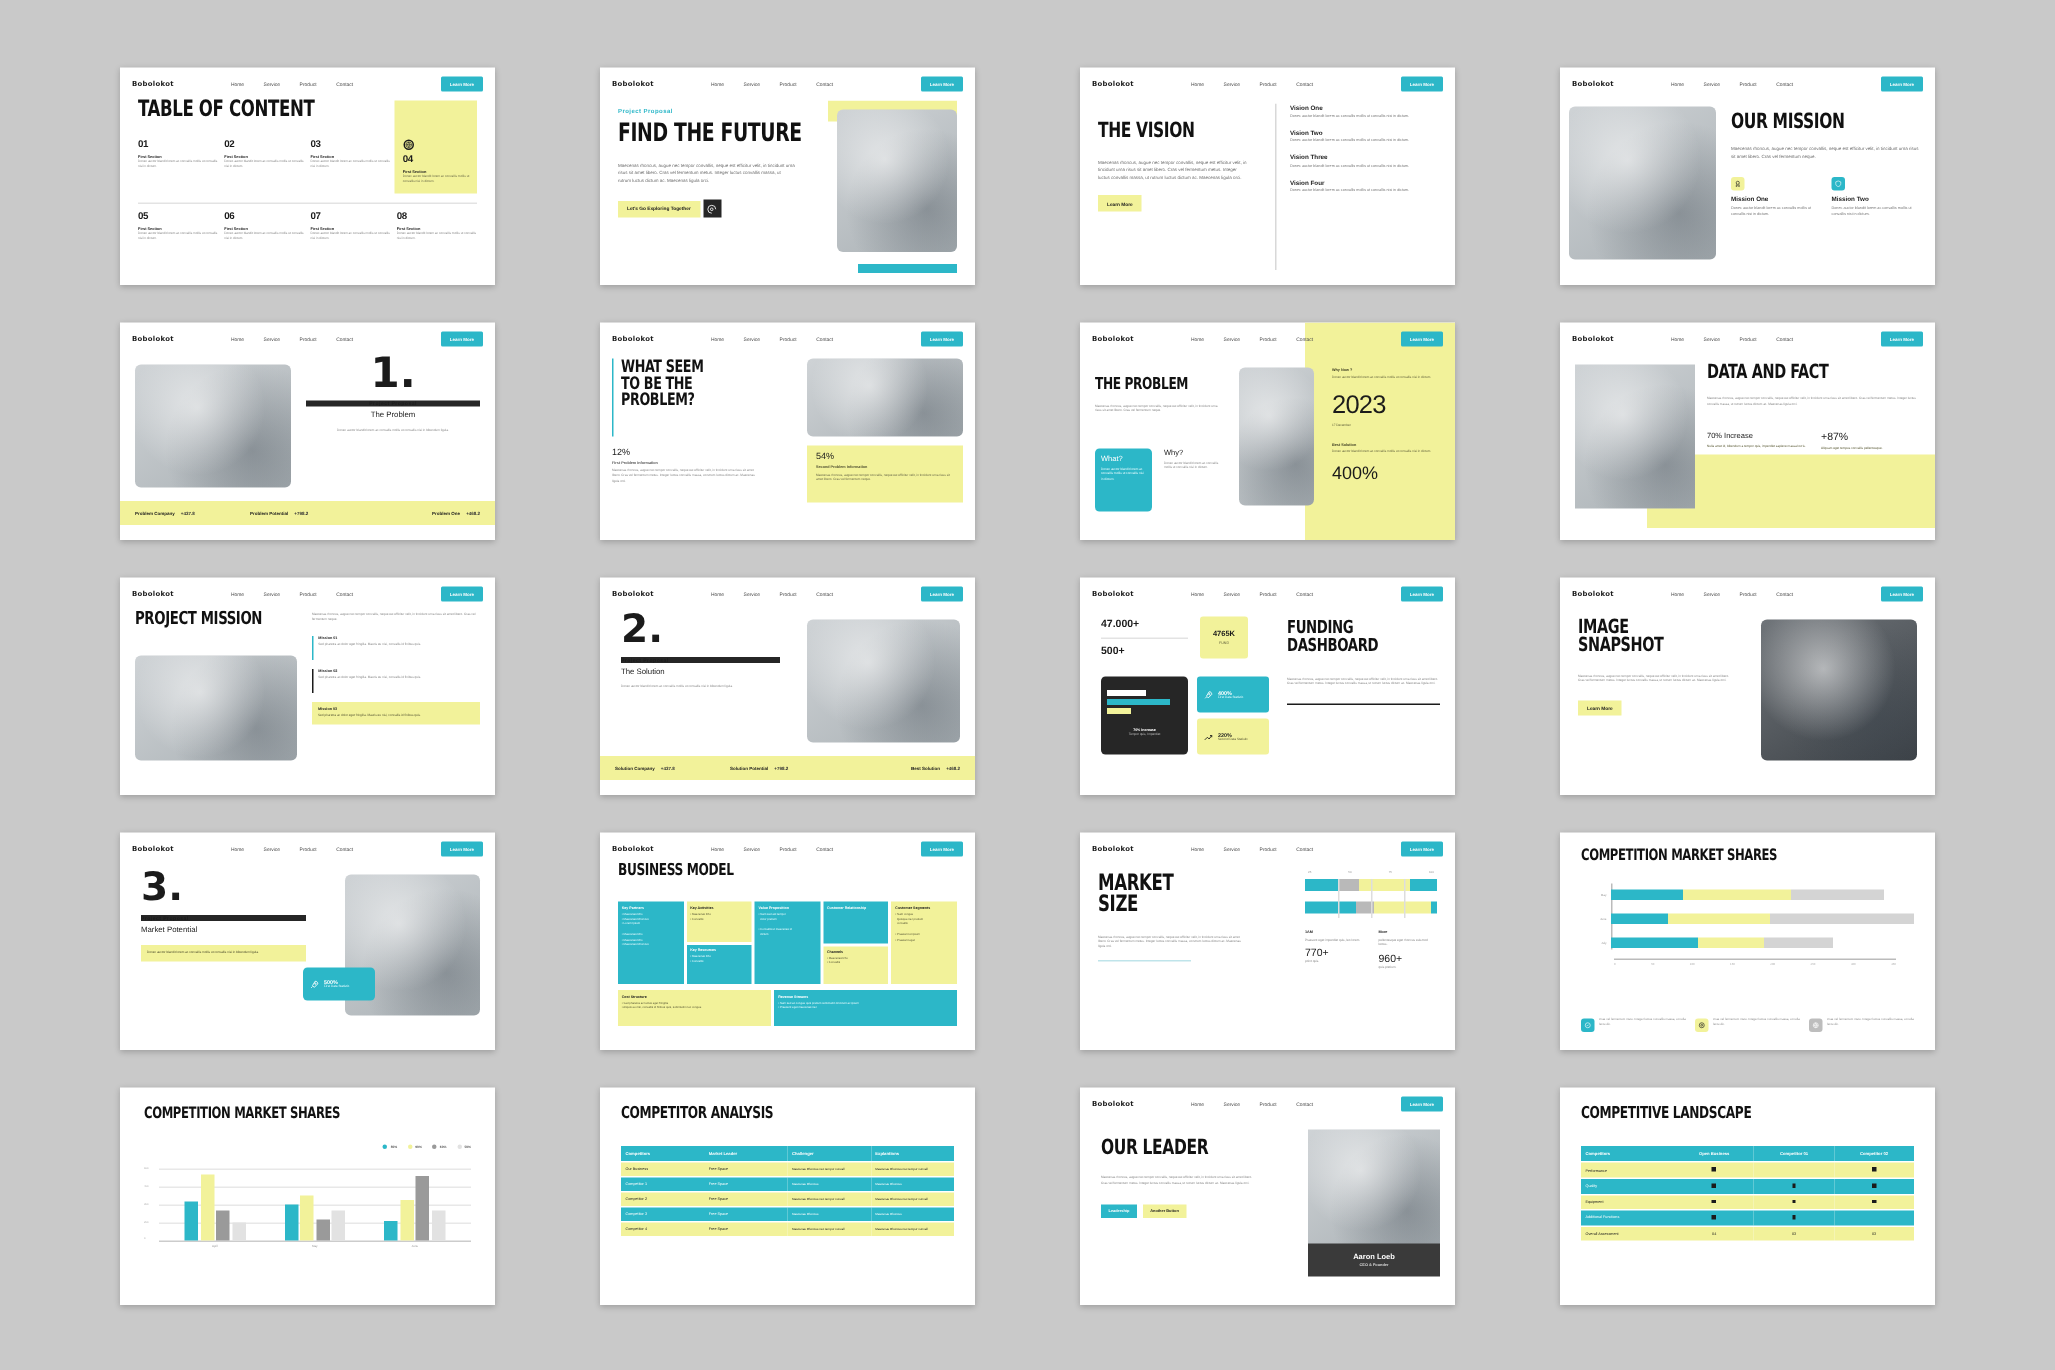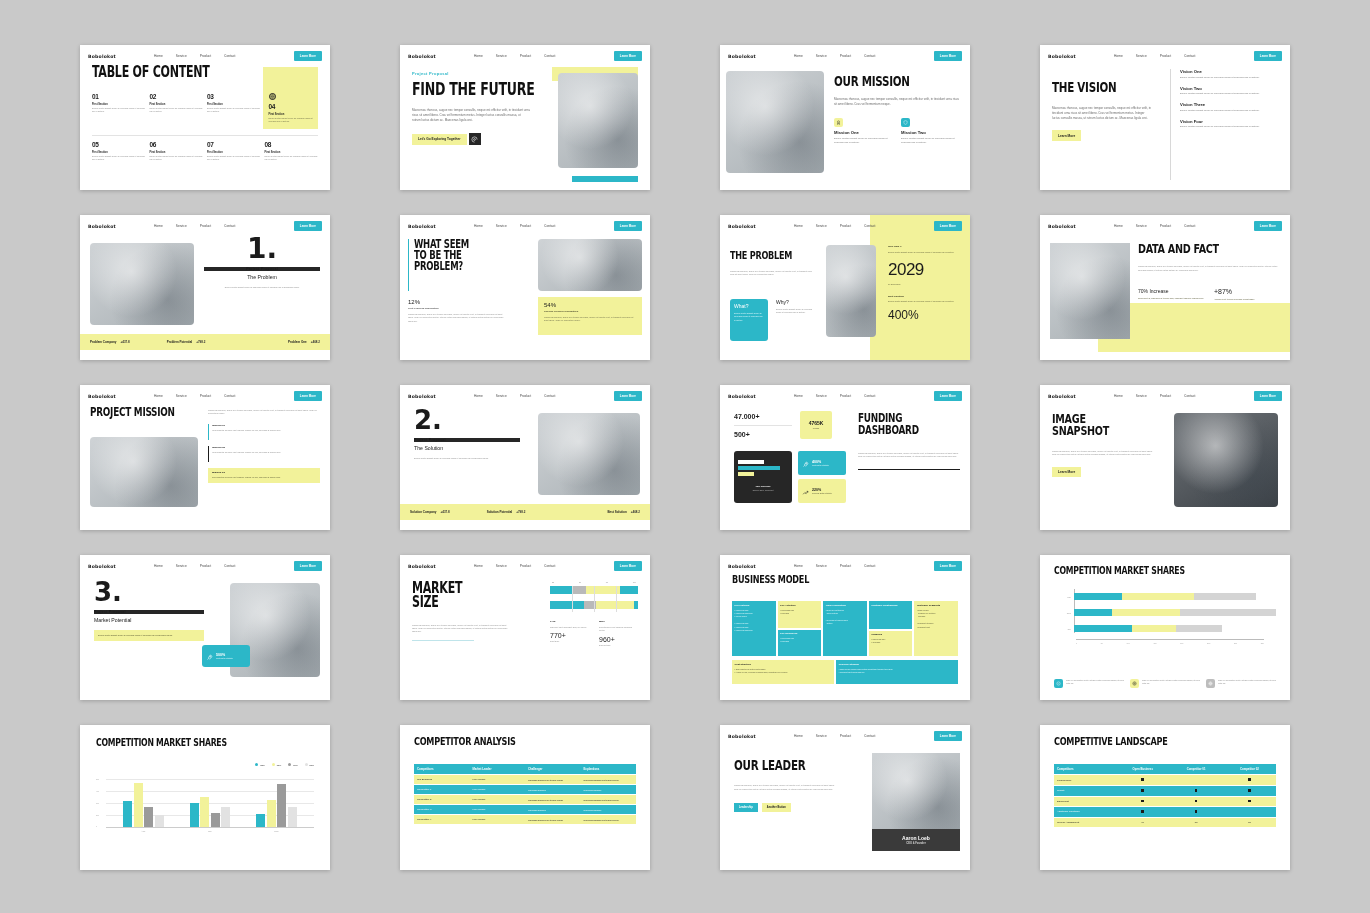--- a/index.html
+++ b/index.html
@@ -200,20 +200,59 @@
     <div class="nav">
       <div class="logo">Bobolokot</div>
       <div class="navlinks">
         <span>Home</span>
         <span>Service</span>
         <span>Product</span>
         <span>Contact</span>
       </div>
       <div class="navbtn">Learn More</div>
     </div>
+    <div class="inner" style="top:24px;left:12px;right:12px;">
+      <div style="position:absolute;left:0;top:12px;width:104px;">
+        <div class="h-cond" style="font-size:14px;">THE VISION</div>
+        <div class="body-txt" style="margin-top:12px;width:100px;">Maecenas rhoncus, augue nec tempor convallis, neque est efficitur velit, in tincidunt urna risus sit amet libero. Cras vel fermentum metus. Integer luctus convallis massa, ut rutrum luctus dictum ac. Maecenas ligula orci.</div>
+        <div class="btn-yellow" style="margin-top:9px;">Learn More</div>
+      </div>
+      <div class="vline" style="position:absolute;left:118px;top:0;bottom:2px;"></div>
+      <div style="position:absolute;left:128px;top:0;right:0;">
+        <div style="margin-bottom:6px;">
+          <div class="sub-h2">Vision One</div>
+          <div class="tiny" style="margin-top:1.5px;">Donec auctor blandit lorem ac convallis mollis ut convallis nisi in dictum.</div>
+        </div>
+        <div style="margin-bottom:6px;">
+          <div class="sub-h2">Vision Two</div>
+          <div class="tiny" style="margin-top:1.5px;">Donec auctor blandit lorem ac convallis mollis ut convallis nisi in dictum.</div>
+        </div>
+        <div style="margin-bottom:6px;">
+          <div class="sub-h2">Vision Three</div>
+          <div class="tiny" style="margin-top:1.5px;">Donec auctor blandit lorem ac convallis mollis ut convallis nisi in dictum.</div>
+        </div>
+        <div>
+          <div class="sub-h2">Vision Four</div>
+          <div class="tiny" style="margin-top:1.5px;">Donec auctor blandit lorem ac convallis mollis ut convallis nisi in dictum.</div>
+        </div>
+      </div>
+    </div>
+  </div>
+
+  <div class="slide">
+    <div class="nav">
+      <div class="logo">Bobolokot</div>
+      <div class="navlinks">
+        <span>Home</span>
+        <span>Service</span>
+        <span>Product</span>
+        <span>Contact</span>
+      </div>
+      <div class="navbtn">Learn More</div>
+    </div>
     <div class="inner" style="top:22px;left:6px;right:10px;">
       <div class="ph rounded" style="position:absolute;left:0;top:4px;width:98px;height:102px;"></div>
       <div style="position:absolute;left:108px;right:0;top:8px;">
         <div class="h-cond" style="font-size:14px;">OUR MISSION</div>
         <div class="body-txt" style="margin-top:9px;">Maecenas rhoncus, augue nec tempor convallis, neque est efficitur velit, in tincidunt urna risus sit amet libero. Cras vel fermentum neque.</div>
         <div style="display:flex;gap:8px;margin-top:11px;">
           <div style="flex:1;">
             <div class="ico-sq" style="background:#f2f29a;">
               <svg width="5" height="5" viewBox="0 0 24 24" fill="none" stroke="#1b1b1b" stroke-width="2">
                   <circle cx="12" cy="9" r="5"></circle>
@@ -241,59 +280,20 @@
     <div class="nav">
       <div class="logo">Bobolokot</div>
       <div class="navlinks">
         <span>Home</span>
         <span>Service</span>
         <span>Product</span>
         <span>Contact</span>
       </div>
       <div class="navbtn">Learn More</div>
     </div>
-    <div class="inner" style="top:24px;left:12px;right:12px;">
-      <div style="position:absolute;left:0;top:12px;width:104px;">
-        <div class="h-cond" style="font-size:14px;">THE VISION</div>
-        <div class="body-txt" style="margin-top:12px;width:100px;">Maecenas rhoncus, augue nec tempor convallis, neque est efficitur velit, in tincidunt urna risus sit amet libero. Cras vel fermentum metus. Integer luctus convallis massa, ut rutrum luctus dictum ac. Maecenas ligula orci.</div>
-        <div class="btn-yellow" style="margin-top:9px;">Learn More</div>
-      </div>
-      <div class="vline" style="position:absolute;left:118px;top:0;bottom:2px;"></div>
-      <div style="position:absolute;left:128px;top:0;right:0;">
-        <div style="margin-bottom:6px;">
-          <div class="sub-h2">Vision One</div>
-          <div class="tiny" style="margin-top:1.5px;">Donec auctor blandit lorem ac convallis mollis ut convallis nisi in dictum.</div>
-        </div>
-        <div style="margin-bottom:6px;">
-          <div class="sub-h2">Vision Two</div>
-          <div class="tiny" style="margin-top:1.5px;">Donec auctor blandit lorem ac convallis mollis ut convallis nisi in dictum.</div>
-        </div>
-        <div style="margin-bottom:6px;">
-          <div class="sub-h2">Vision Three</div>
-          <div class="tiny" style="margin-top:1.5px;">Donec auctor blandit lorem ac convallis mollis ut convallis nisi in dictum.</div>
-        </div>
-        <div>
-          <div class="sub-h2">Vision Four</div>
-          <div class="tiny" style="margin-top:1.5px;">Donec auctor blandit lorem ac convallis mollis ut convallis nisi in dictum.</div>
-        </div>
-      </div>
-    </div>
-  </div>
-
-  <div class="slide">
-    <div class="nav">
-      <div class="logo">Bobolokot</div>
-      <div class="navlinks">
-        <span>Home</span>
-        <span>Service</span>
-        <span>Product</span>
-        <span>Contact</span>
-      </div>
-      <div class="navbtn">Learn More</div>
-    </div>
     <div class="inner flush" style="top:22px;">
       <div class="ph rounded" style="position:absolute;left:10px;top:6px;width:104px;height:82px;"></div>
       <div style="position:absolute;left:124px;right:10px;top:0;">
         <div style="font-size:28px;font-weight:bold;color:#1b1b1b;line-height:.85;text-align:center;font-family:'DejaVu Sans',sans-serif;">1.</div>
         <div class="eyebrow dark" style="margin-top:6px;text-align:center;font-size:3.4px;">Project Proposal</div>
         <div class="sub-h" style="margin-top:3px;text-align:center;">The Problem</div>
         <div class="micro" style="margin-top:6px;text-align:center;padding:0 6px;">Donec auctor blandit lorem ac convallis mollis ut convallis nisi in bibendum ligula.</div>
       </div>
       <div class="yellow" style="position:absolute;left:0;right:0;bottom:2px;height:16px;display:flex;align-items:center;padding:0 10px;gap:0;">
         <div class="stat-strip" style="flex:1;">
@@ -368,21 +368,21 @@
         <div style="font-size:2.1px;color:#e6fbff;line-height:1.6;margin-top:3px;">Donec auctor blandit lorem ac convallis mollis ut convallis nisi in dictum.</div>
       </div>
       <div style="position:absolute;left:56px;top:62px;width:38px;">
         <div style="font-size:5px;color:#1b1b1b;">Why?</div>
         <div class="micro" style="margin-top:3px;">Donec auctor blandit lorem ac convallis mollis ut convallis nisi in dictum.</div>
       </div>
       <div class="ph rounded" style="position:absolute;left:106px;top:8px;width:50px;height:92px;"></div>
       <div style="position:absolute;left:168px;top:8px;right:10px;">
         <div class="tiny" style="font-weight:bold;color:#3a3a20;">Why Now ?</div>
         <div class="micro" style="color:#66663f;margin-top:2px;">Donec auctor blandit lorem ac convallis mollis ut convallis nisi in dictum.</div>
-        <div style="font-size:17px;color:#1b1b1b;margin-top:6px;letter-spacing:-.5px;">2029</div>
+        <div style="font-size:17px;color:#1b1b1b;margin-top:6px;letter-spacing:-.5px;">2023</div>
         <div class="micro" style="color:#5c5c38;margin-top:3px;">17 December</div>
         <div class="tiny" style="font-weight:bold;color:#3a3a20;margin-top:8px;">Best Solution</div>
         <div class="micro" style="color:#66663f;margin-top:1.5px;">Donec auctor blandit lorem ac convallis mollis ut convallis nisi in dictum.</div>
         <div style="font-size:12px;color:#1b1b1b;margin-top:4px;">400%</div>
       </div>
     </div>
   </div>
 
   <div class="slide">
     <div class="nav">
@@ -618,20 +618,79 @@
     <div class="nav">
       <div class="logo">Bobolokot</div>
       <div class="navlinks">
         <span>Home</span>
         <span>Service</span>
         <span>Product</span>
         <span>Contact</span>
       </div>
       <div class="navbtn">Learn More</div>
     </div>
+    <div class="inner" style="top:20px;left:12px;right:12px;">
+      <div class="h-cond" style="font-size:11px;">BUSINESS MODEL</div>
+      <div style="position:absolute;left:0;right:0;top:26px;display:grid;grid-template-columns:repeat(5,1fr);gap:2px;height:55px;">
+        <div class="teal" style="padding:2.5px;">
+          <div style="font-size:2.4px;font-weight:bold;color:#fff;">Key Partners</div>
+          <div style="font-size:1.9px;color:#e6fbff;margin-top:2px;line-height:1.8;">• Maecenas Rho<br>• Maecenas Rhoncus<br>• Lorem Ipsum<br><br>• Maecenas Rho<br>• Maecenas Rho<br>• Maecenas Rhoncus</div>
+        </div>
+        <div style="display:flex;flex-direction:column;gap:2px;">
+          <div class="yellow" style="flex:1;padding:2.5px;">
+            <div style="font-size:2.4px;font-weight:bold;color:#1b1b1b;">Key Activities</div>
+            <div style="font-size:1.9px;color:#5c5c38;margin-top:2px;line-height:1.8;">• Maecenas Rho<br>• Convallis</div>
+          </div>
+          <div class="teal" style="flex:1;padding:2.5px;">
+            <div style="font-size:2.4px;font-weight:bold;color:#fff;">Key Resources</div>
+            <div style="font-size:1.9px;color:#e6fbff;margin-top:2px;line-height:1.8;">• Maecenas Rho<br>• Convallis</div>
+          </div>
+        </div>
+        <div class="teal" style="padding:2.5px;">
+          <div style="font-size:2.4px;font-weight:bold;color:#fff;">Value Proposition</div>
+          <div style="font-size:1.9px;color:#e6fbff;margin-top:2px;line-height:1.8;">• Nam sed est tempor<br>&nbsp;&nbsp;dolor pretium<br><br>• Convallis ut maecenas id<br>&nbsp;&nbsp;dictum</div>
+        </div>
+        <div style="display:flex;flex-direction:column;gap:2px;">
+          <div class="teal" style="flex:1.1;padding:2.5px;">
+            <div style="font-size:2.4px;font-weight:bold;color:#fff;">Customer Relationship</div>
+          </div>
+          <div class="yellow" style="flex:1;padding:2.5px;">
+            <div style="font-size:2.4px;font-weight:bold;color:#1b1b1b;">Channels</div>
+            <div style="font-size:1.9px;color:#5c5c38;margin-top:2px;line-height:1.8;">• Maecenas Rho<br>• Convallis</div>
+          </div>
+        </div>
+        <div class="yellow" style="padding:2.5px;">
+          <div style="font-size:2.4px;font-weight:bold;color:#1b1b1b;">Customer Segments</div>
+          <div style="font-size:1.9px;color:#5c5c38;margin-top:2px;line-height:1.8;">• Nam congue<br>&nbsp;&nbsp;Quisque nec pretium<br>&nbsp;&nbsp;convallis<br><br>• Praesent ut ipsum<br>• Praesent eget</div>
+        </div>
+      </div>
+      <div style="position:absolute;left:0;right:0;top:85px;display:flex;gap:2px;height:24px;">
+        <div class="yellow" style="flex:1;padding:2.5px;">
+          <div style="font-size:2.4px;font-weight:bold;color:#1b1b1b;">Cost Structure</div>
+          <div style="font-size:1.9px;color:#5c5c38;margin-top:2px;line-height:1.9;">• Sed pharetra ac luctus eget fringilla<br>• Aliquis eu nisi, convallis id finibus quis, sollicitudin nec congue</div>
+        </div>
+        <div class="teal" style="flex:1.2;padding:2.5px;">
+          <div style="font-size:2.4px;font-weight:bold;color:#fff;">Revenue Streams</div>
+          <div style="font-size:1.9px;color:#e6fbff;margin-top:2px;line-height:1.9;">• Nam sed ac congue quis pretium sollicitudin tincidunt ac ipsum<br>• Praesent eget maecenas nec</div>
+        </div>
+      </div>
+    </div>
+  </div>
+
+  <div class="slide">
+    <div class="nav">
+      <div class="logo">Bobolokot</div>
+      <div class="navlinks">
+        <span>Home</span>
+        <span>Service</span>
+        <span>Product</span>
+        <span>Contact</span>
+      </div>
+      <div class="navbtn">Learn More</div>
+    </div>
     <div class="inner" style="top:22px;left:12px;right:12px;">
       <div style="position:absolute;left:0;top:4px;width:100px;">
         <div class="h-cond" style="font-size:15px;">
           <div>MARKET</div>
           <div>SIZE</div>
         </div>
         <div class="micro" style="margin-top:14px;width:96px;">Maecenas rhoncus, augue nec tempor convallis, neque est efficitur velit, in tincidunt urna risus sit amet libero. Cras vel fermentum metus. Integer luctus convallis massa, ut rutrum luctus dictum ac. Maecenas ligula orci.</div>
         <div style="height:1px;background:#bfe4ea;margin-top:6px;width:62px;"></div>
       </div>
       <div style="position:absolute;right:0;top:4px;width:88px;">
@@ -664,79 +723,20 @@
             <div class="micro" style="margin-top:2px;">Praesent eget imperdiet quis, leo lorem.</div>
             <div style="font-size:7px;color:#1b1b1b;margin-top:3px;">770+</div>
             <div class="micro" style="margin-top:1px;">point quis.</div>
           </div>
           <div style="flex:1;">
             <div class="tiny" style="font-weight:bold;color:#1b1b1b;">More</div>
             <div class="micro" style="margin-top:2px;">pellentesque eget rhoncus euismod lectus.</div>
             <div style="font-size:7px;color:#1b1b1b;margin-top:3px;">960+</div>
             <div class="micro" style="margin-top:1px;">quis pretium.</div>
           </div>
-        </div>
-      </div>
-    </div>
-  </div>
-
-  <div class="slide">
-    <div class="nav">
-      <div class="logo">Bobolokot</div>
-      <div class="navlinks">
-        <span>Home</span>
-        <span>Service</span>
-        <span>Product</span>
-        <span>Contact</span>
-      </div>
-      <div class="navbtn">Learn More</div>
-    </div>
-    <div class="inner" style="top:20px;left:12px;right:12px;">
-      <div class="h-cond" style="font-size:11px;">BUSINESS MODEL</div>
-      <div style="position:absolute;left:0;right:0;top:26px;display:grid;grid-template-columns:repeat(5,1fr);gap:2px;height:55px;">
-        <div class="teal" style="padding:2.5px;">
-          <div style="font-size:2.4px;font-weight:bold;color:#fff;">Key Partners</div>
-          <div style="font-size:1.9px;color:#e6fbff;margin-top:2px;line-height:1.8;">• Maecenas Rho<br>• Maecenas Rhoncus<br>• Lorem Ipsum<br><br>• Maecenas Rho<br>• Maecenas Rho<br>• Maecenas Rhoncus</div>
-        </div>
-        <div style="display:flex;flex-direction:column;gap:2px;">
-          <div class="yellow" style="flex:1;padding:2.5px;">
-            <div style="font-size:2.4px;font-weight:bold;color:#1b1b1b;">Key Activities</div>
-            <div style="font-size:1.9px;color:#5c5c38;margin-top:2px;line-height:1.8;">• Maecenas Rho<br>• Convallis</div>
-          </div>
-          <div class="teal" style="flex:1;padding:2.5px;">
-            <div style="font-size:2.4px;font-weight:bold;color:#fff;">Key Resources</div>
-            <div style="font-size:1.9px;color:#e6fbff;margin-top:2px;line-height:1.8;">• Maecenas Rho<br>• Convallis</div>
-          </div>
-        </div>
-        <div class="teal" style="padding:2.5px;">
-          <div style="font-size:2.4px;font-weight:bold;color:#fff;">Value Proposition</div>
-          <div style="font-size:1.9px;color:#e6fbff;margin-top:2px;line-height:1.8;">• Nam sed est tempor<br>&nbsp;&nbsp;dolor pretium<br><br>• Convallis ut maecenas id<br>&nbsp;&nbsp;dictum</div>
-        </div>
-        <div style="display:flex;flex-direction:column;gap:2px;">
-          <div class="teal" style="flex:1.1;padding:2.5px;">
-            <div style="font-size:2.4px;font-weight:bold;color:#fff;">Customer Relationship</div>
-          </div>
-          <div class="yellow" style="flex:1;padding:2.5px;">
-            <div style="font-size:2.4px;font-weight:bold;color:#1b1b1b;">Channels</div>
-            <div style="font-size:1.9px;color:#5c5c38;margin-top:2px;line-height:1.8;">• Maecenas Rho<br>• Convallis</div>
-          </div>
-        </div>
-        <div class="yellow" style="padding:2.5px;">
-          <div style="font-size:2.4px;font-weight:bold;color:#1b1b1b;">Customer Segments</div>
-          <div style="font-size:1.9px;color:#5c5c38;margin-top:2px;line-height:1.8;">• Nam congue<br>&nbsp;&nbsp;Quisque nec pretium<br>&nbsp;&nbsp;convallis<br><br>• Praesent ut ipsum<br>• Praesent eget</div>
-        </div>
-      </div>
-      <div style="position:absolute;left:0;right:0;top:85px;display:flex;gap:2px;height:24px;">
-        <div class="yellow" style="flex:1;padding:2.5px;">
-          <div style="font-size:2.4px;font-weight:bold;color:#1b1b1b;">Cost Structure</div>
-          <div style="font-size:1.9px;color:#5c5c38;margin-top:2px;line-height:1.9;">• Sed pharetra ac luctus eget fringilla<br>• Aliquis eu nisi, convallis id finibus quis, sollicitudin nec congue</div>
-        </div>
-        <div class="teal" style="flex:1.2;padding:2.5px;">
-          <div style="font-size:2.4px;font-weight:bold;color:#fff;">Revenue Streams</div>
-          <div style="font-size:1.9px;color:#e6fbff;margin-top:2px;line-height:1.9;">• Nam sed ac congue quis pretium sollicitudin tincidunt ac ipsum<br>• Praesent eget maecenas nec</div>
         </div>
       </div>
     </div>
   </div>
 
   <div class="slide">
     <div class="inner" style="inset:10px 14px;">
       <div class="h-cond" style="font-size:10.5px;">COMPETITION MARKET SHARES</div>
       <div style="position:absolute;left:0;right:0;top:24px;height:56px;">
         <div style="position:absolute;left:20px;top:0;bottom:12px;width:.6px;background:#bbb;"></div>

